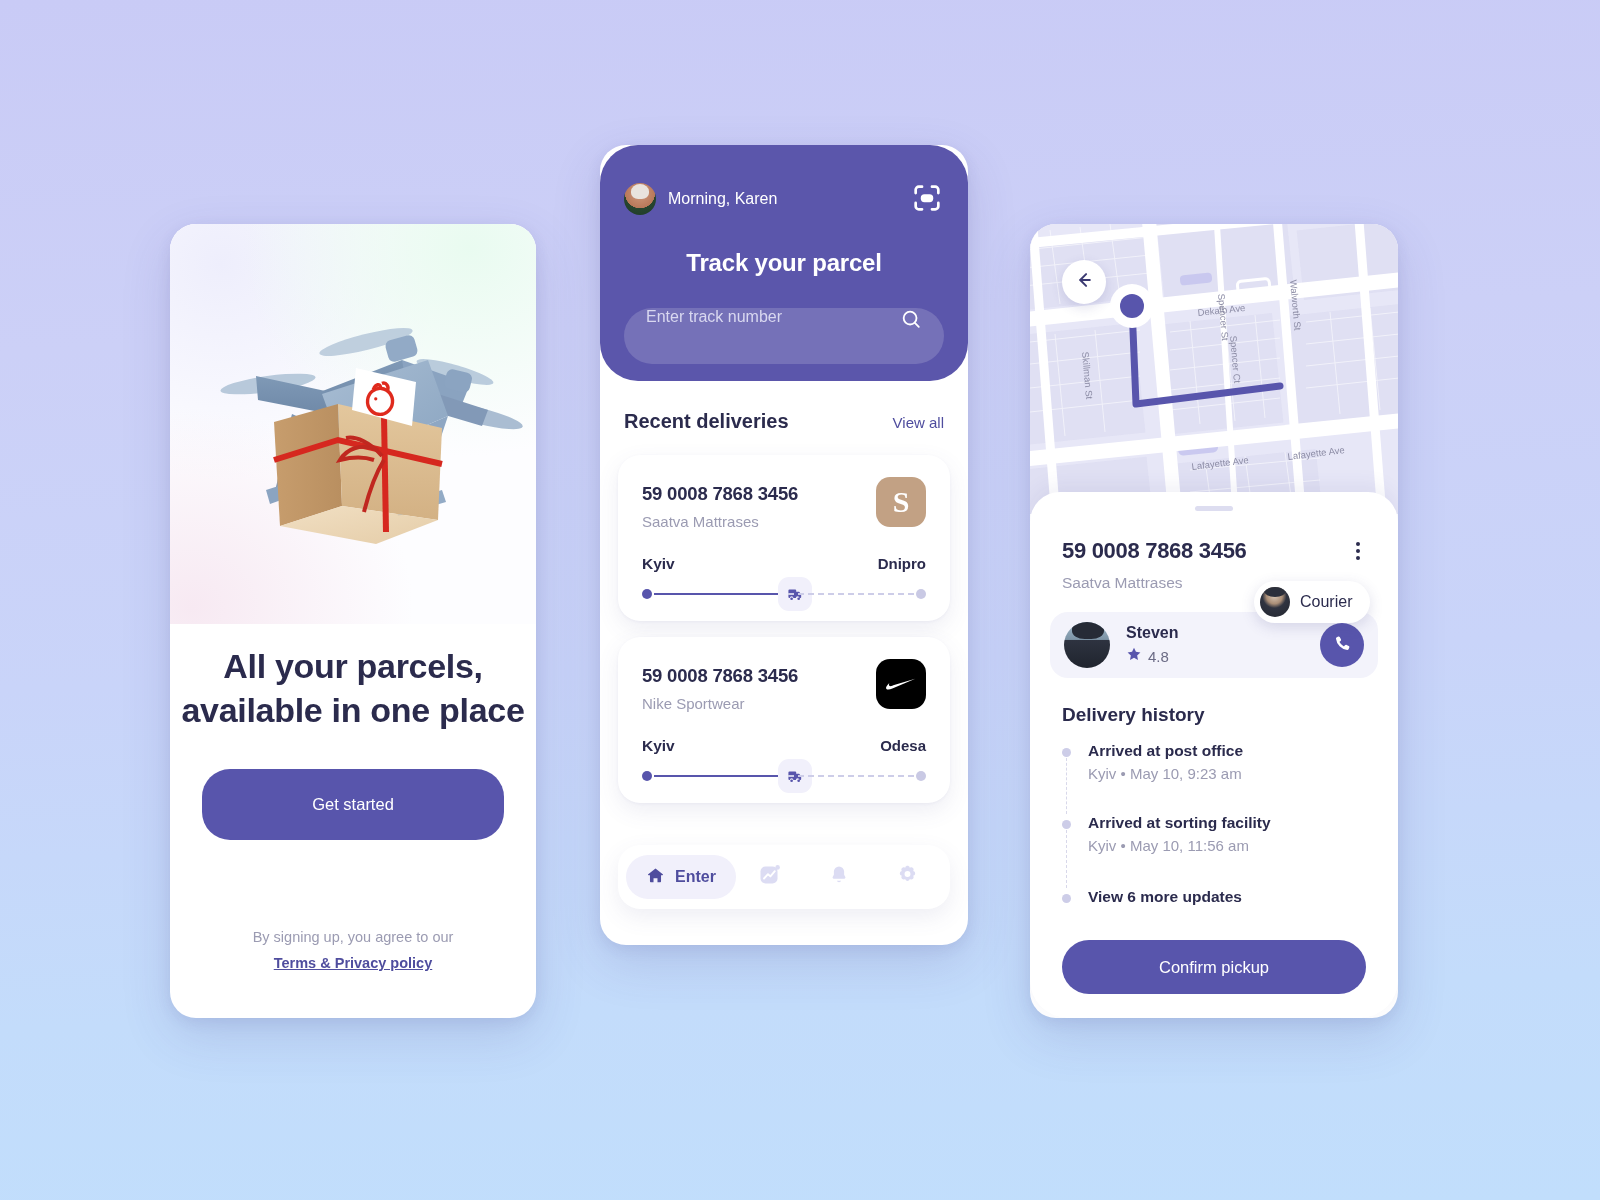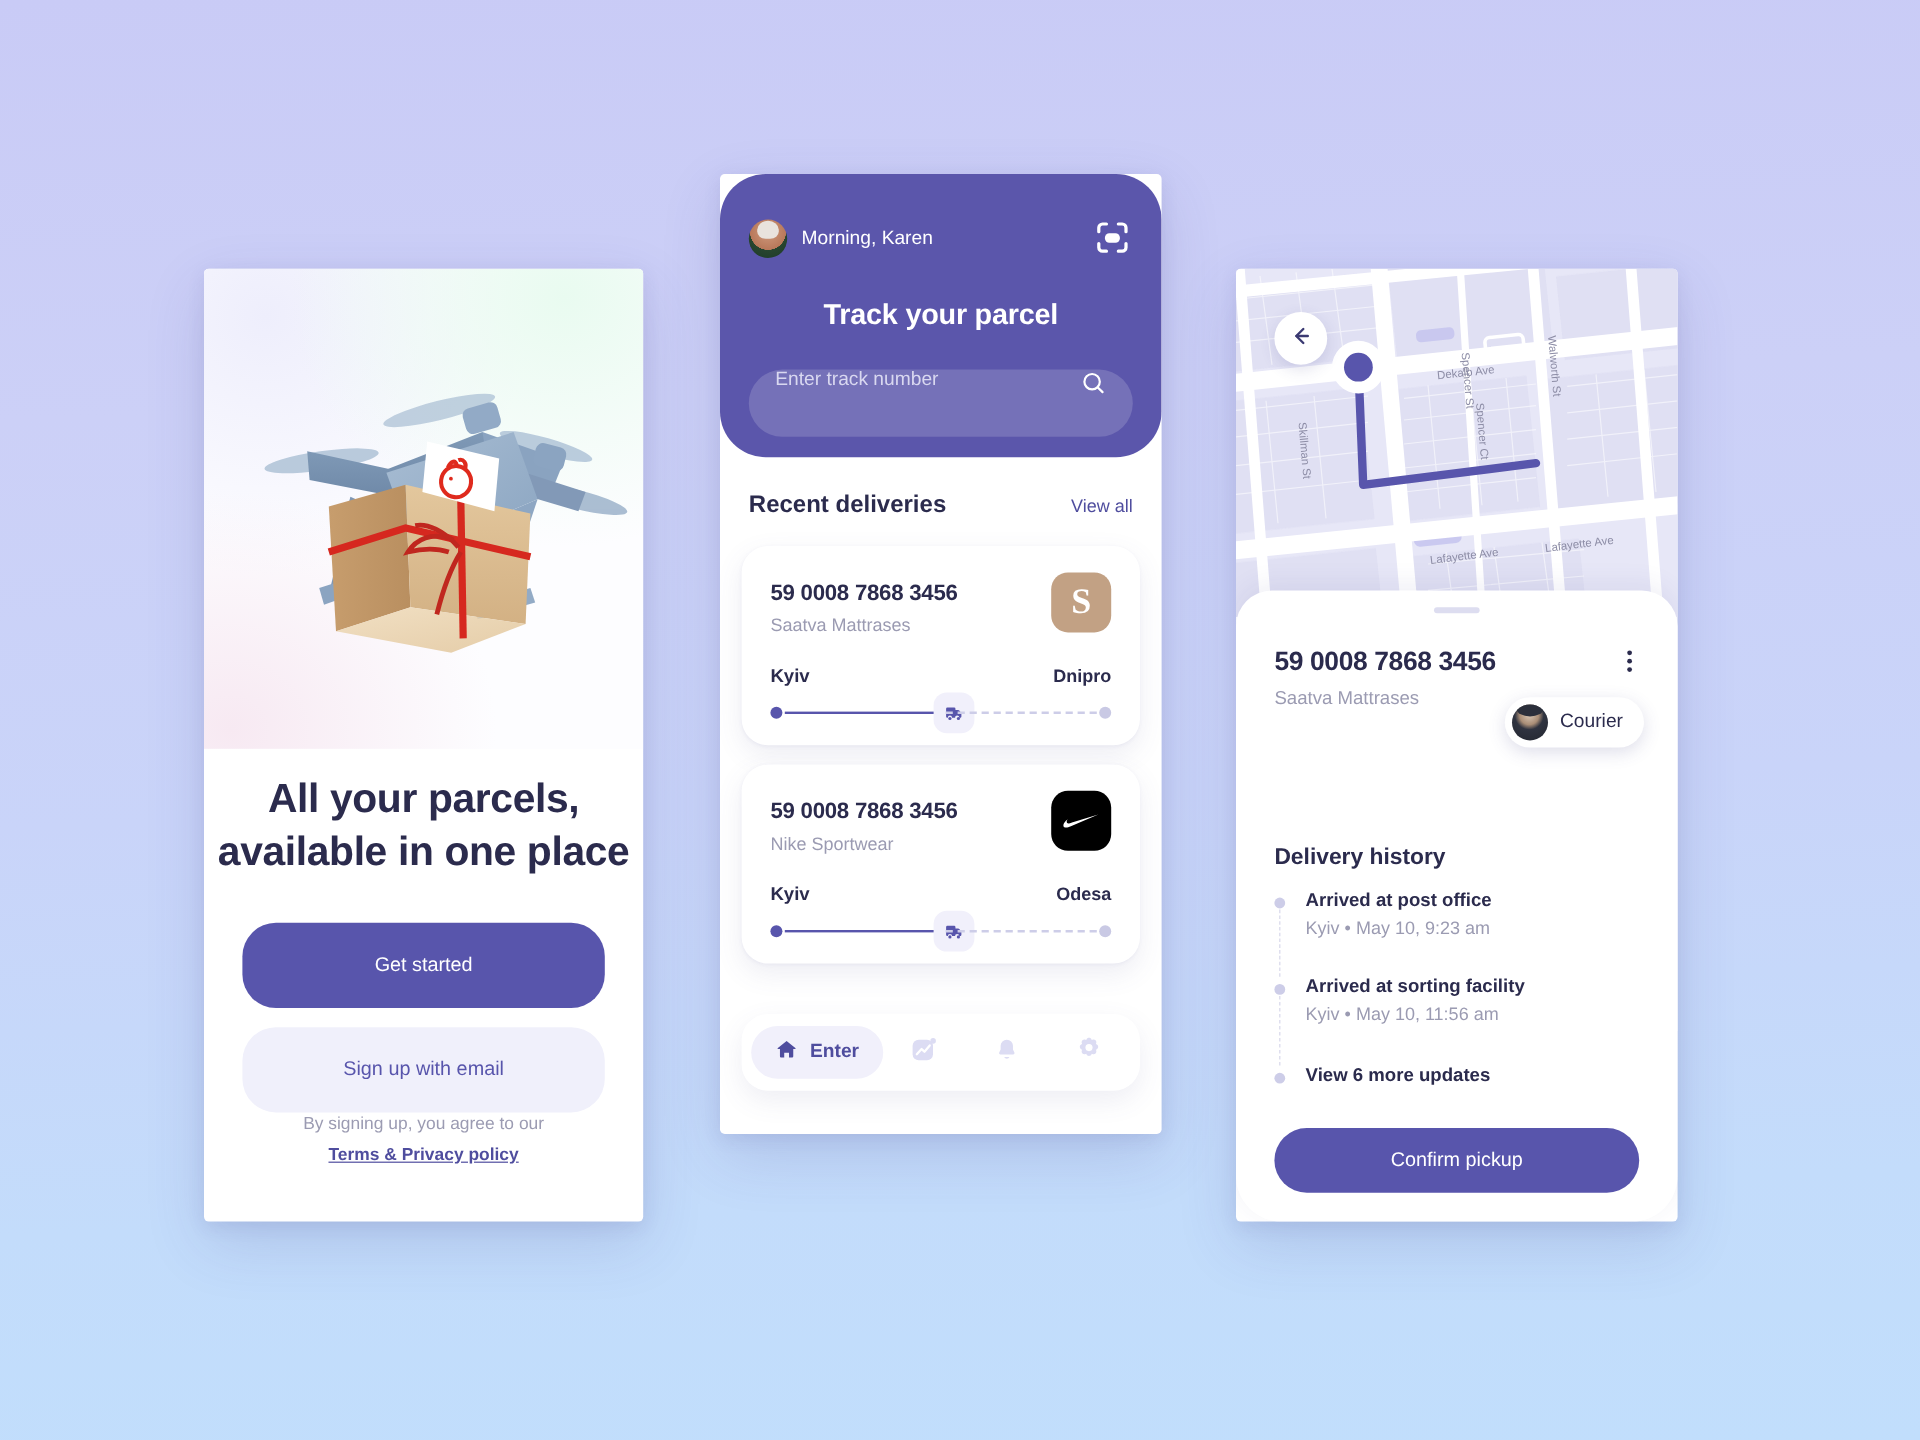--- a/index.html
+++ b/index.html
@@ -9,21 +9,21 @@
     overflow: hidden;
   }
   body {
     background: linear-gradient(178deg, #c9cbf6 0%, #ccd0f7 28%, #c9d4f9 55%, #c3dcfb 82%, #c1defc 100%);
     position: relative;
   }
 
   
   .phone {
     position: absolute;
-    border-radius: 4px;
+    border-radius: 26px;
     overflow: hidden;
     box-shadow: 0 18px 50px rgba(70,70,140,.16), 0 4px 14px rgba(70,70,140,.10);
     background: #ffffff;
   }
 
   
   #phone1 { left: 170px; top: 224px; width: 366px; height: 794px; }
   .p1-art {
     position: absolute; left: 0; top: 0; width: 100%; height: 400px;
     background:
@@ -274,21 +274,20 @@
 
   <div class="p1-copy">
     <div class="p1-title">
       <span>All your parcels,</span><br>
       <span>available in one place</span>
     </div>
   </div>
 
   <div class="p1-buttons">
     <button class="btn btn-primary">Get started</button>
-    <button class="btn btn-secondary">Sign up with email</button>
   </div>
 
   <div class="p1-legal">
     <span class="legal-1">By signing up, you agree to our</span>
     <a class="legal-2" href="#">Terms &amp; Privacy policy</a>
   </div>
 </div>
 
 <div class="phone" id="phone2">
 
@@ -498,20 +497,41 @@
     <div class="grabber"></div>
 
     <div class="s-num">59 0008 7868 3456</div>
     <div class="s-sub">Saatva Mattrases</div>
     <div class="kebab">
         <i></i>
         <i></i>
         <i></i>
       </div>
 
+    <div class="courier-row">
+      <span class="courier-row-ava"></span>
+      <div>
+        <div class="courier-name">Steven</div>
+        <div class="courier-rating">
+          <span>
+            <svg width="16" height="16" viewBox="0 0 24 24" fill="#5855ac">
+              <path d="M12 2.6 14.9 8.8 21.6 9.6 16.7 14.2 18 20.9 12 17.6 6 20.9 7.3 14.2 2.4 9.6 9.1 8.8Z"></path>
+            </svg>
+          </span>
+          <span class="rating-val">4.8</span>
+        </div>
+      </div>
+      <button class="call-btn">
+        <span>
+          <svg width="19" height="19" viewBox="0 0 24 24" fill="#ffffff">
+            <path d="M6.6 3.2c.7-.3 1.5 0 1.9.7l1.5 2.7c.4.7.2 1.6-.4 2.1l-1 .8c-.3.2-.4.6-.2 1a12 12 0 0 0 4.9 4.9c.4.2.8.1 1-.2l.8-1c.5-.6 1.4-.8 2.1-.4l2.7 1.5c.7.4 1 1.2.7 1.9l-.8 1.9c-.3.7-1 1.2-1.8 1.2A16.6 16.6 0 0 1 3.7 5.8c0-.8.5-1.5 1.2-1.8Z"></path>
+          </svg>
+        </span>
+      </button>
+    </div>
 
     <div class="hist-title">Delivery history</div>
 
     <div class="timeline">
       <div class="tl-item" style="height:72px;">
         <span class="bullet"></span>
         <span class="vline" style="height:56px;"></span>
         <div class="tl-head">Arrived at post office</div>
         <div class="tl-meta">Kyiv • May 10, 9:23 am</div>
       </div>

